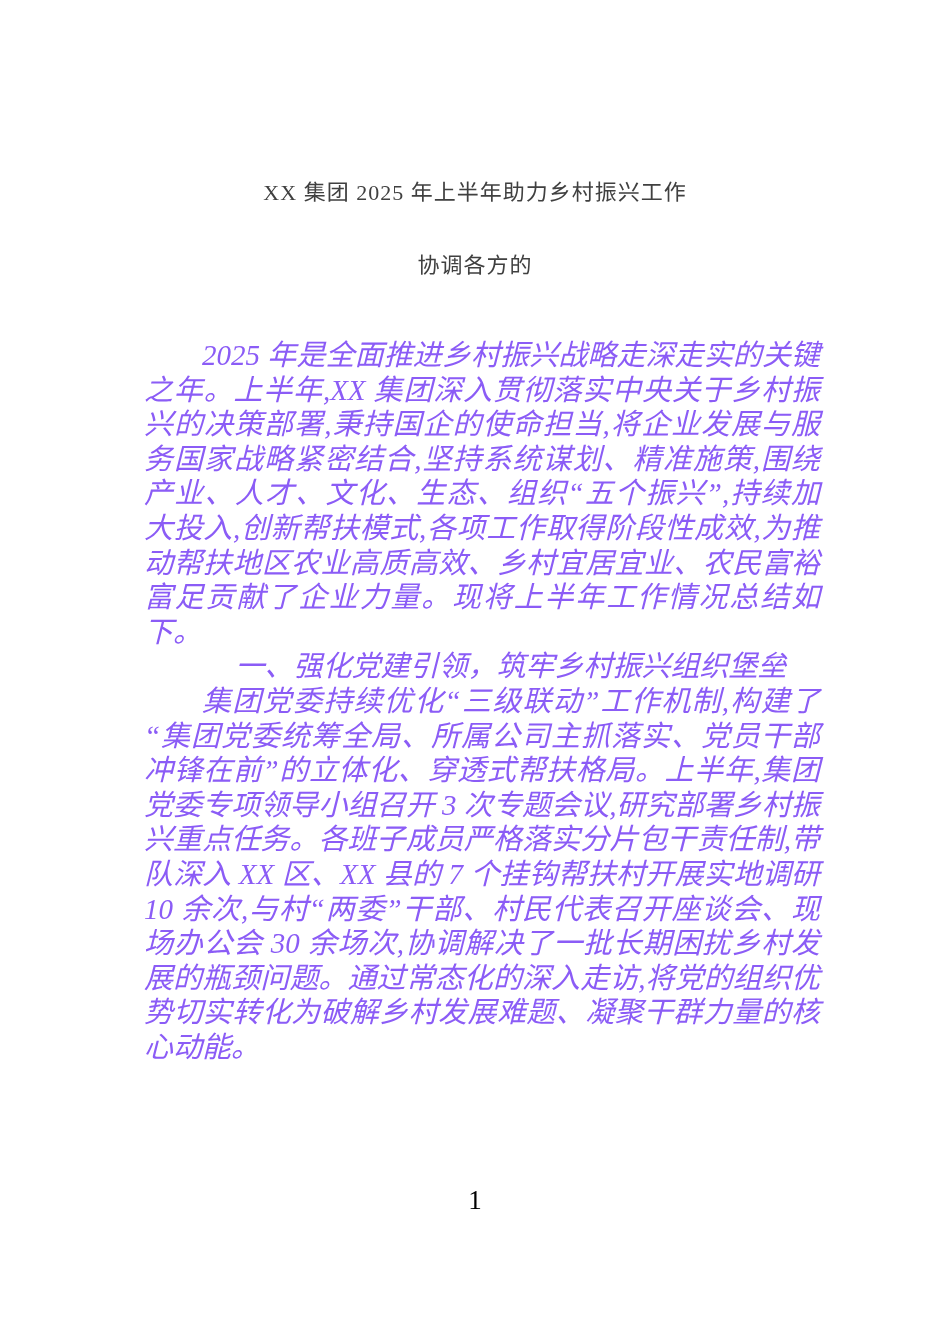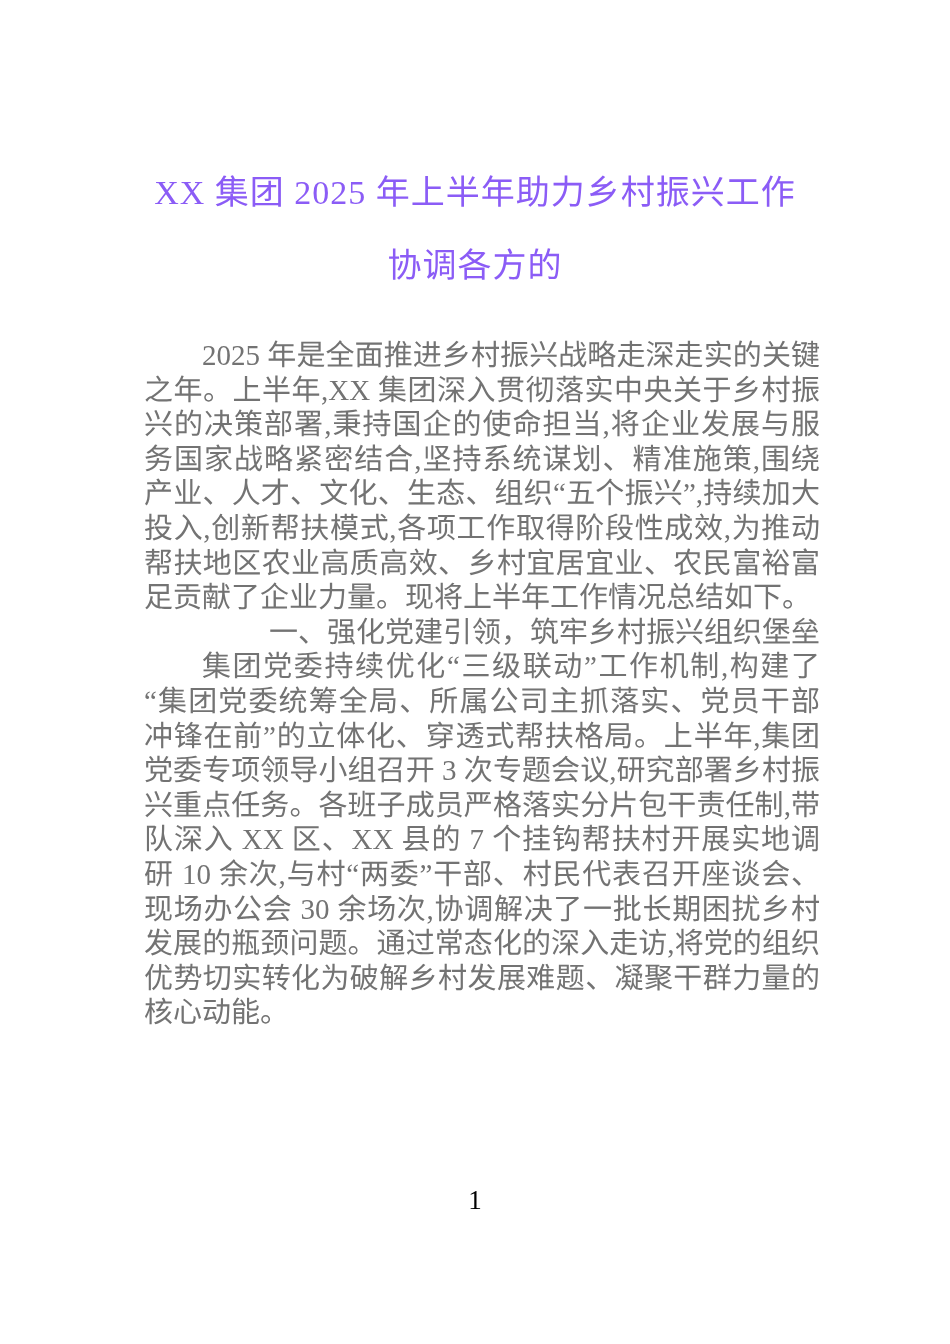--- a/index.html
+++ b/index.html
@@ -16,47 +16,48 @@
       font-family: "Liberation Serif", serif;
       overflow: hidden;
     }
     .doc-title {
       position: absolute;
       top: 156px;
       left: 0;
       width: 950px;
       margin: 0;
       text-align: center;
-      font-size: 34px;
+      font-size: 22px;
       font-weight: normal;
       line-height: 73px;
       letter-spacing: 1px;
-      color: #8b5cf6;
+      color: #404040;
     }
     .doc-title .title-line {
       display: block;
     }
     .doc-body {
       position: absolute;
       top: 338px;
       left: 144px;
       width: 676px;
       font-size: 29px;
       line-height: 34.6px;
       text-align: justify;
-      color: #737373;
+      color: #8b5cf6;
+      font-style: italic;
     }
     .doc-body p {
       margin: 0;
       padding: 0;
       text-indent: 2em;
       word-break: break-all;
     }
     .doc-body p.heading {
-      text-align: right;
+      text-align: center;
     }
     .page-number {
       position: absolute;
       top: 1184px;
       left: 0;
       width: 950px;
       text-align: center;
       font-size: 27px;
       line-height: 32px;
       color: #000000;

